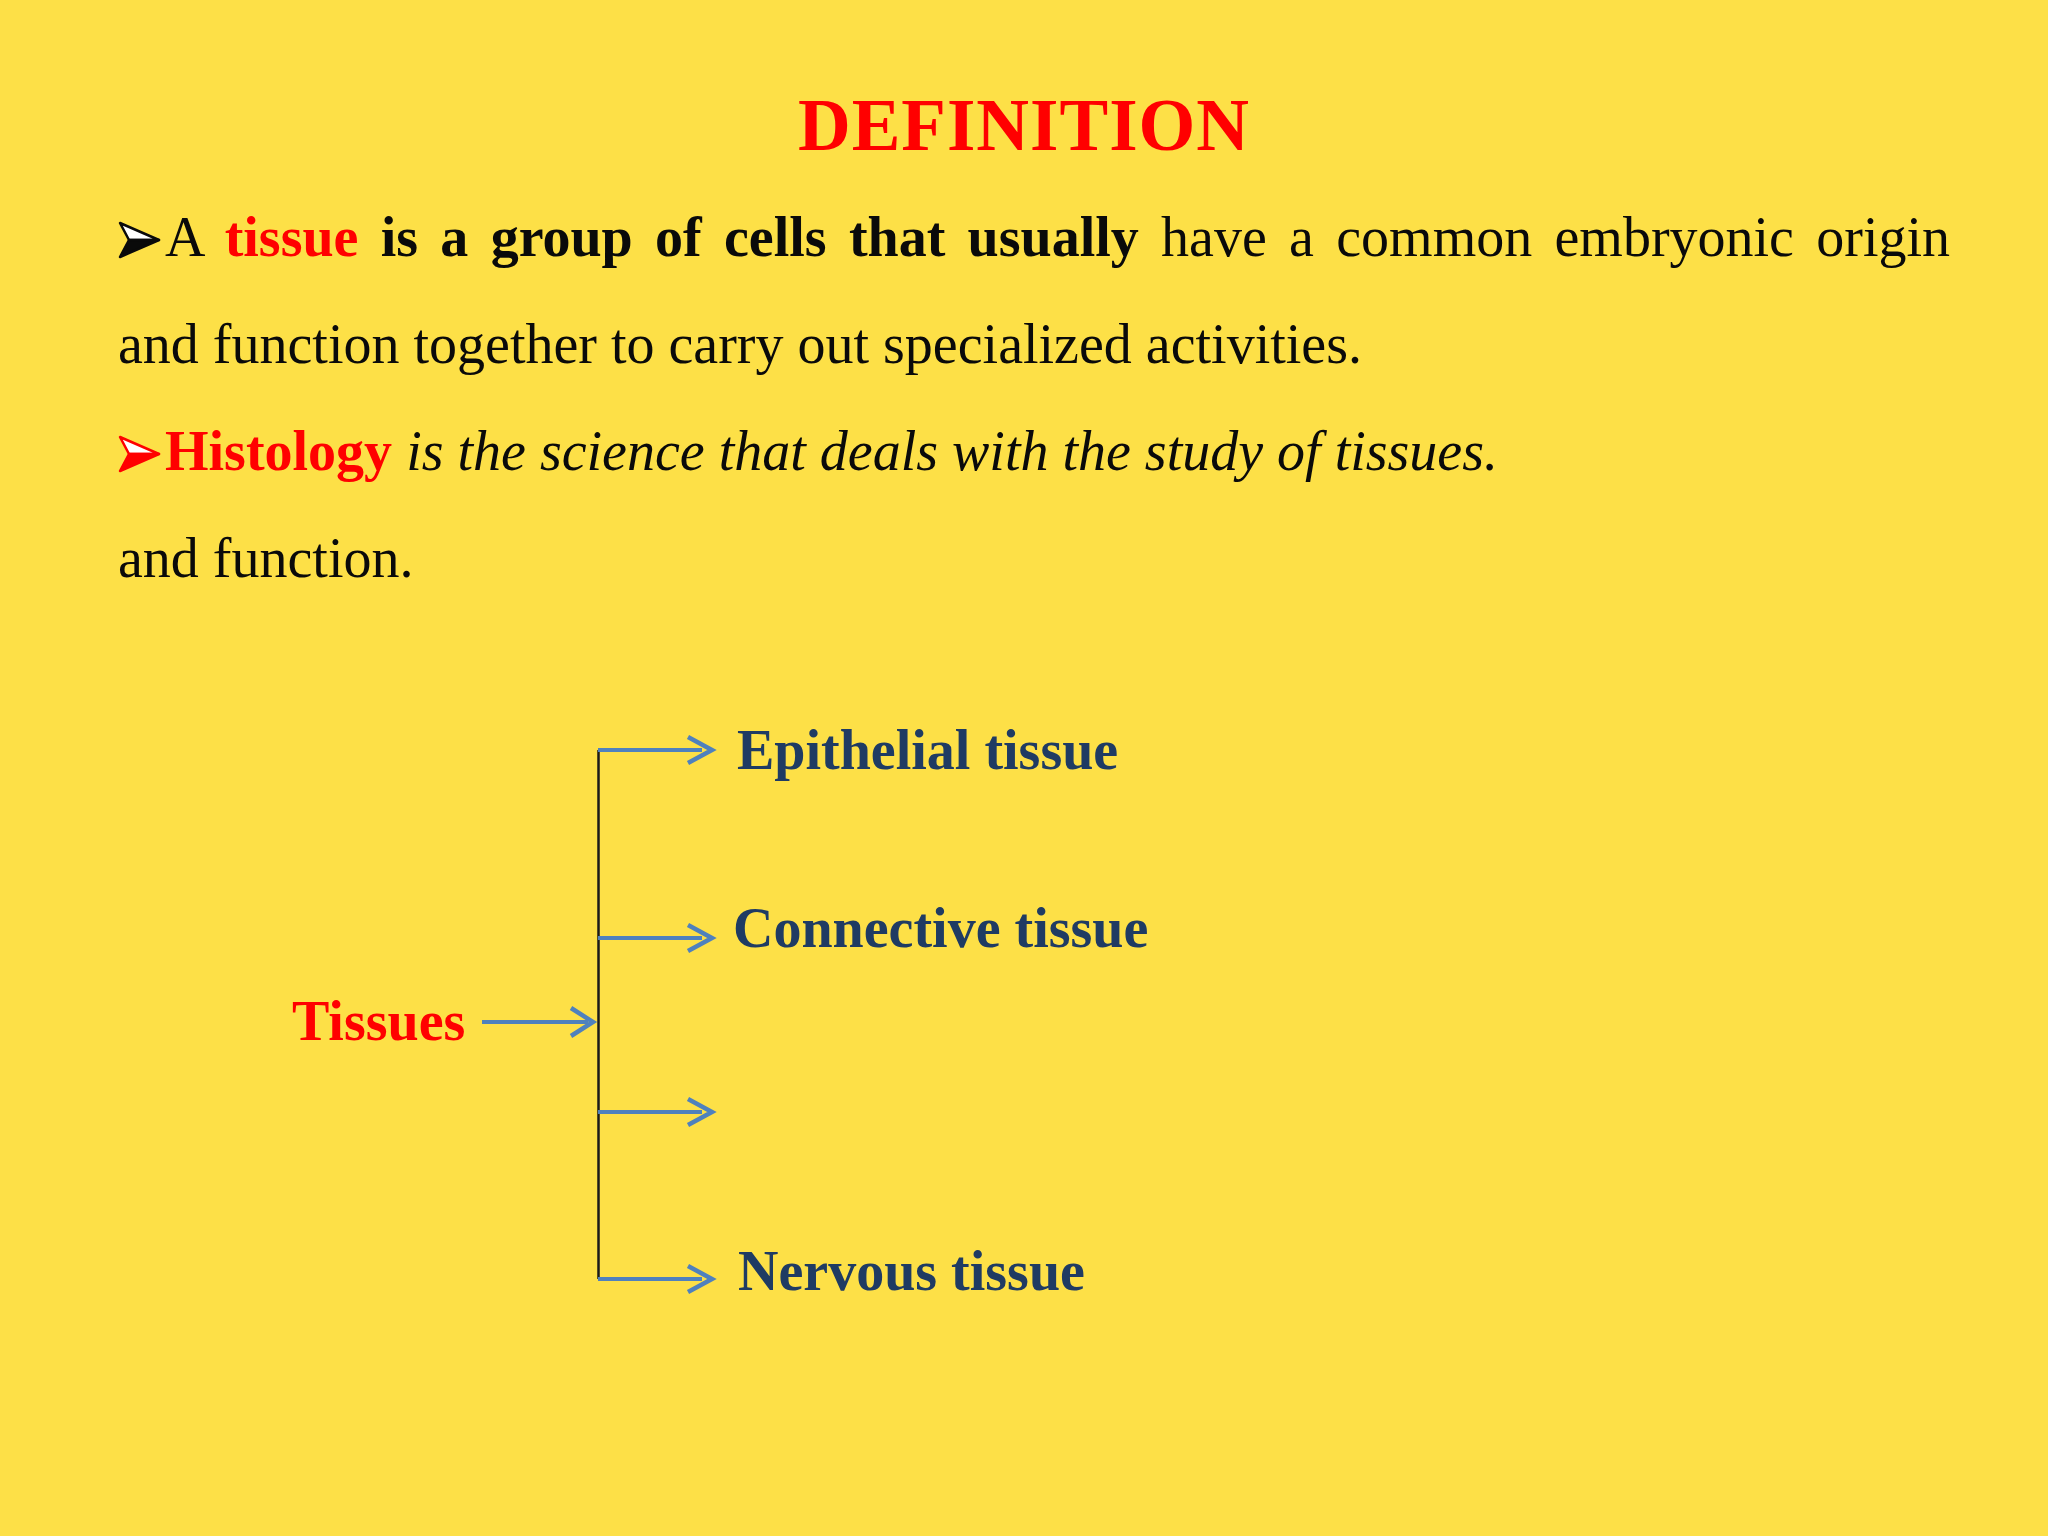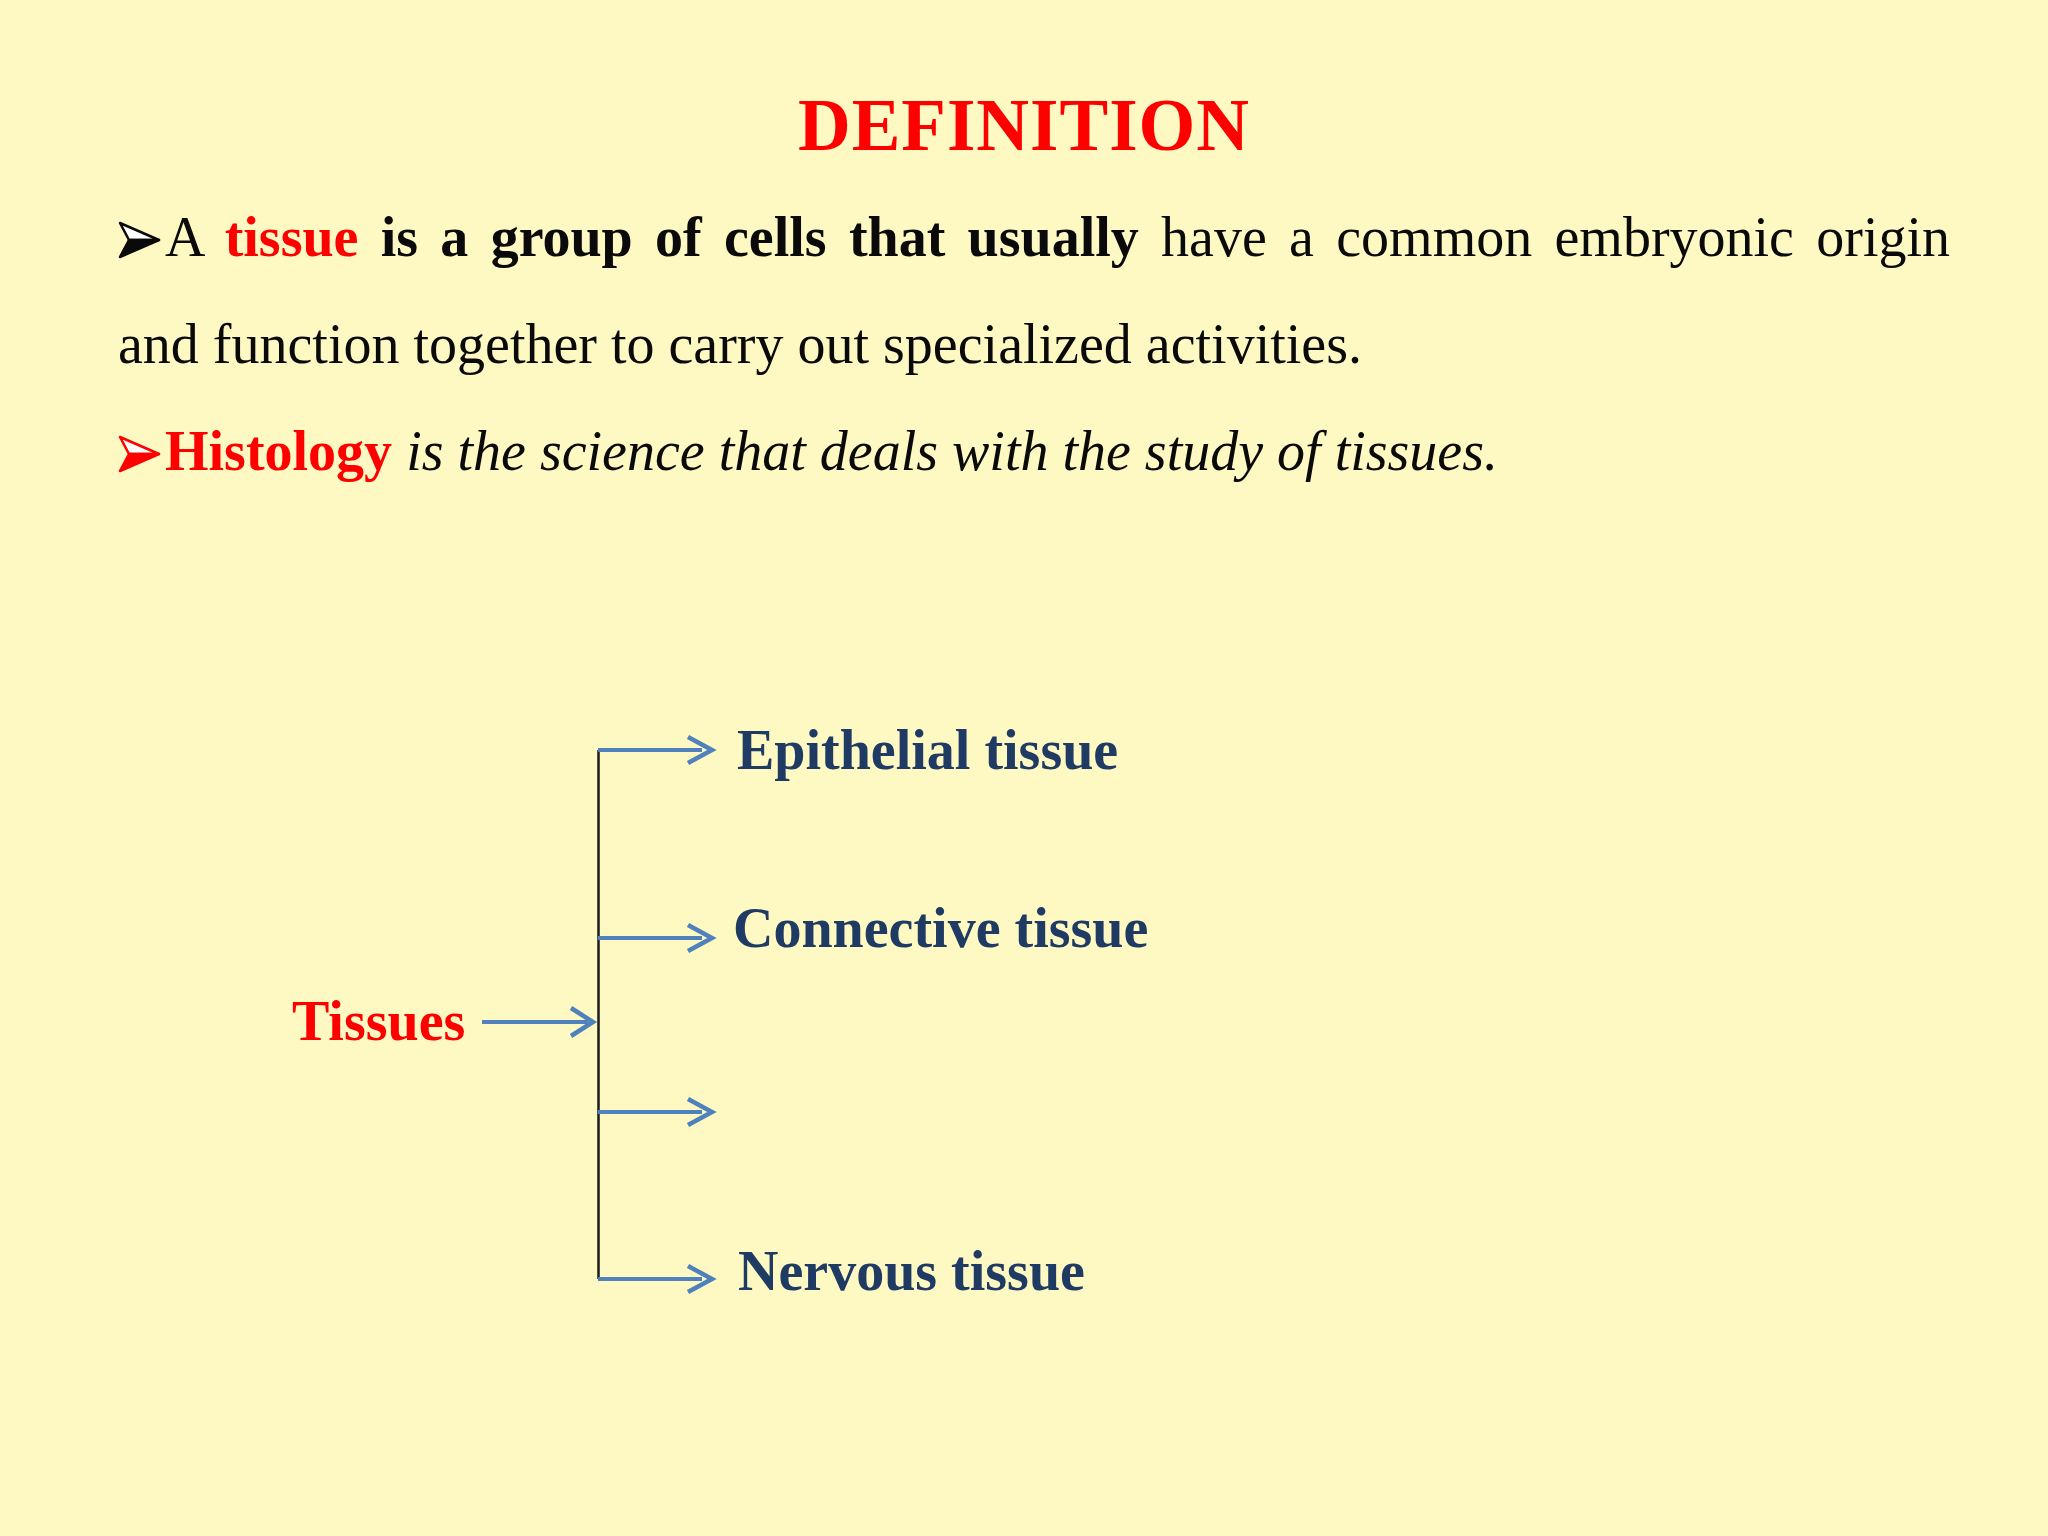--- a/index.html
+++ b/index.html
@@ -1,18 +1,18 @@
 <!DOCTYPE html>
 <html><head>
 <meta charset="utf-8">
 <style>
   html,body{margin:0;padding:0;background:#e8e8e8;}
   .slide{
     position:relative;width:2048px;height:1536px;overflow:hidden;
-    background:#fef9c3;
+    background:#fde047;
     font-family:"Liberation Serif", serif;
     color:#0a0a0a;
   }
   .title{
     position:absolute;left:0;top:89px;width:2048px;margin:0;
     font-size:73px;line-height:73px;font-weight:bold;text-align:center;
     color:#FF0000;letter-spacing:1px;
   }
   .bodytext{
     position:absolute;left:118px;top:184px;width:1832px;
@@ -57,20 +57,21 @@
     <div class="line">and function together to carry out specialized activities.</div>
 
     <div class="line">
       <svg class="bullet" viewBox="0 0 44 40">
           <polygon points="2,3 41,20 11,20" fill="#ffffff" stroke="#FF0000" stroke-width="2.5" stroke-linejoin="round"></polygon>
           <polygon points="11,20 41,20 2,37" fill="#FF0000" stroke="#FF0000" stroke-width="2.5" stroke-linejoin="round"></polygon>
         </svg><span class="red bold">Histology</span><span class="ital"> is the science that deals with the study of tissues.</span>
     </div>
 
 
+    <div class="line">and function.</div>
 
   </div>
 
   <svg class="diagram-svg" width="2048" height="1536" viewBox="0 0 2048 1536">
 
     <path d="M598.5 750 V1279" stroke="#1A1A1A" stroke-width="2.5" fill="none"></path>
 
     <g stroke="#4F81BD" fill="none">
       <path d="M482 1022 H588" stroke-width="4"></path>
       <path d="M571 1008 L593 1022 L571 1036" stroke-width="4.5"></path>

